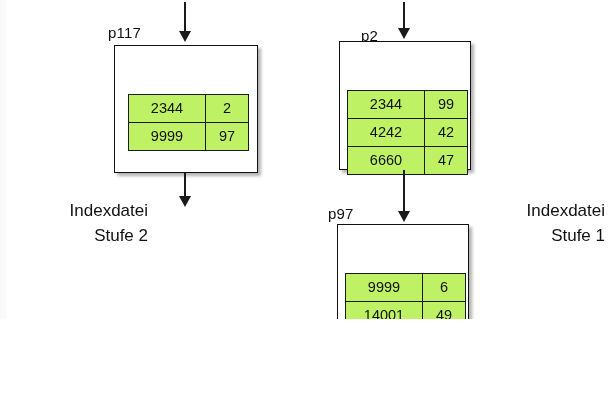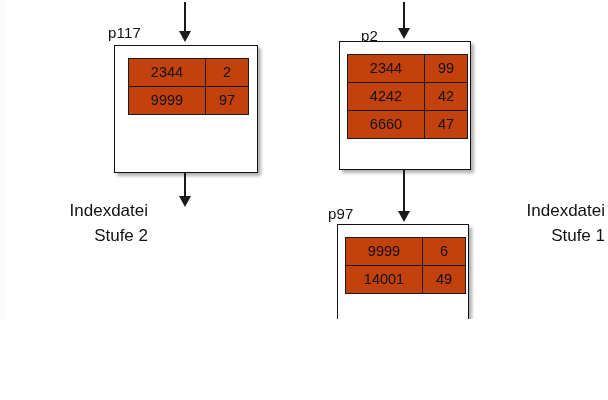--- a/index.html
+++ b/index.html
@@ -43,22 +43,23 @@
     font-weight: 400;
     letter-spacing: 0.2px;
     color: #111111;
     white-space: nowrap;
   }
 
   
   .key-table {
     position: absolute;
     border-collapse: collapse;
-    background: #c2410c;
+    background: #bef264;
     table-layout: fixed;
+    margin-top: 36px;
   }
   .key-table td {
     border: 1.3px solid #1a1a1a;
     text-align: center;
     vertical-align: middle;
     font-family: "Liberation Sans", sans-serif;
     font-size: 14.5px;
     color: #111111;
     padding: 0;
     height: 27px;

